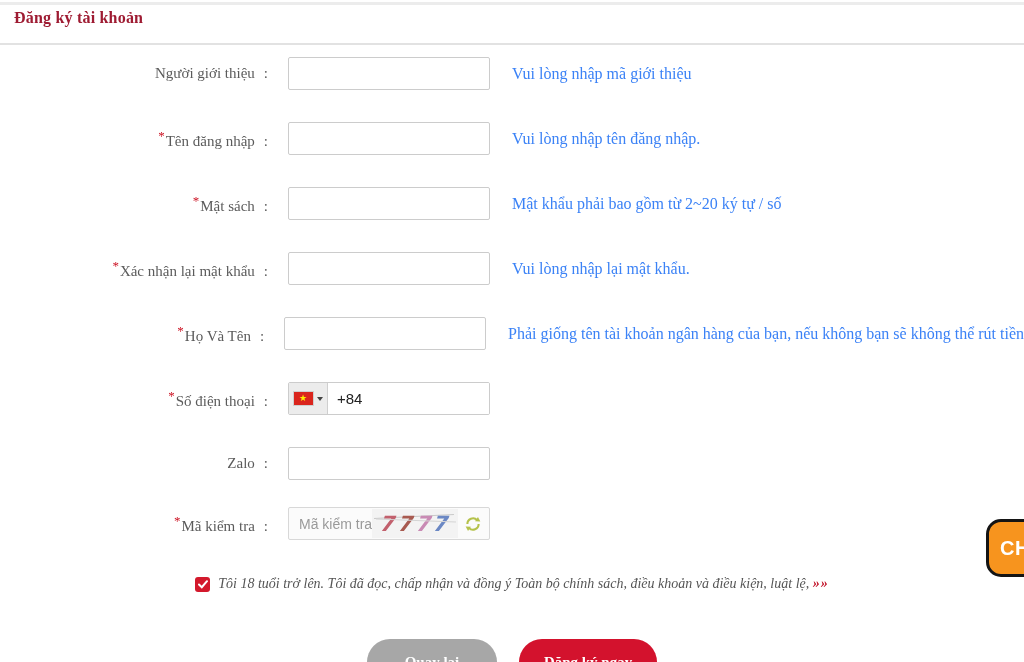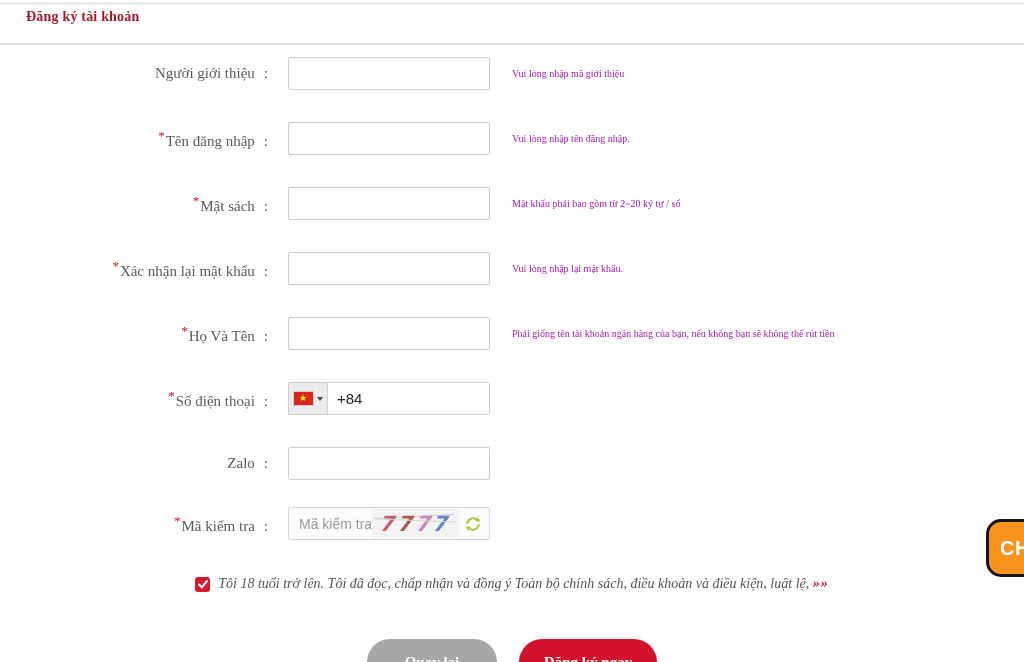--- a/index.html
+++ b/index.html
@@ -2,42 +2,42 @@
 <html><head>
 <meta charset="utf-8">
 <style>
   html,body{margin:0;padding:0;}
   body{
     width:1024px;height:662px;position:relative;overflow:hidden;
     background:#ffffff;font-family:"Liberation Serif",serif;
   }
   .top-line{position:absolute;top:2px;left:0;width:100%;height:3px;background:#ececec;}
   .page-title{
-    position:absolute;top:9px;left:26px;font-size:14px;font-weight:bold;
+    position:absolute;top:9px;left:14px;font-size:16px;font-weight:bold;
     color:#9e1b32;letter-spacing:.2px;
   }
   .title-divider{position:absolute;top:43px;left:0;width:100%;height:2px;background:#e2e2e2;}
 
   .form{position:absolute;top:57px;left:0;width:100%;}
   .row{display:flex;align-items:center;height:33px;margin-bottom:32px;}
   .row.gap-small{margin-bottom:27px;}
   .row.gap-big{margin-top:10px;}
   .label-cell{
     width:268px;text-align:right;color:#5b5b5b;font-size:15px;white-space:nowrap;
   }
   .star{color:#cc1122;font-size:13px;vertical-align:super;margin-right:1px;}
   .colon{display:inline-block;margin-left:9px;color:#5b5b5b;}
   .input-cell{margin-left:20px;width:202px;box-sizing:border-box;}
   input.text{
     width:202px;height:33px;box-sizing:border-box;border:1px solid #cccccc;
     border-radius:2px;padding:0 8px;font:14px "Liberation Sans",sans-serif;color:#333;
     background:#fff;
   }
   .hint{
-    margin-left:22px;color:#a21caf;font-size:10px;white-space:nowrap;line-height:33px;
+    margin-left:22px;color:#3b82f6;font-size:16px;white-space:nowrap;line-height:33px;
   }
 
   
   .phone-box{
     display:flex;width:202px;height:33px;border:1px solid #cccccc;border-radius:2px;
     box-sizing:border-box;overflow:hidden;background:#fff;
   }
   .flag-btn{
     width:38px;background:#ececec;border-right:1px solid #cfcfcf;display:flex;
     align-items:center;justify-content:center;gap:4px;cursor:pointer;flex:none;

